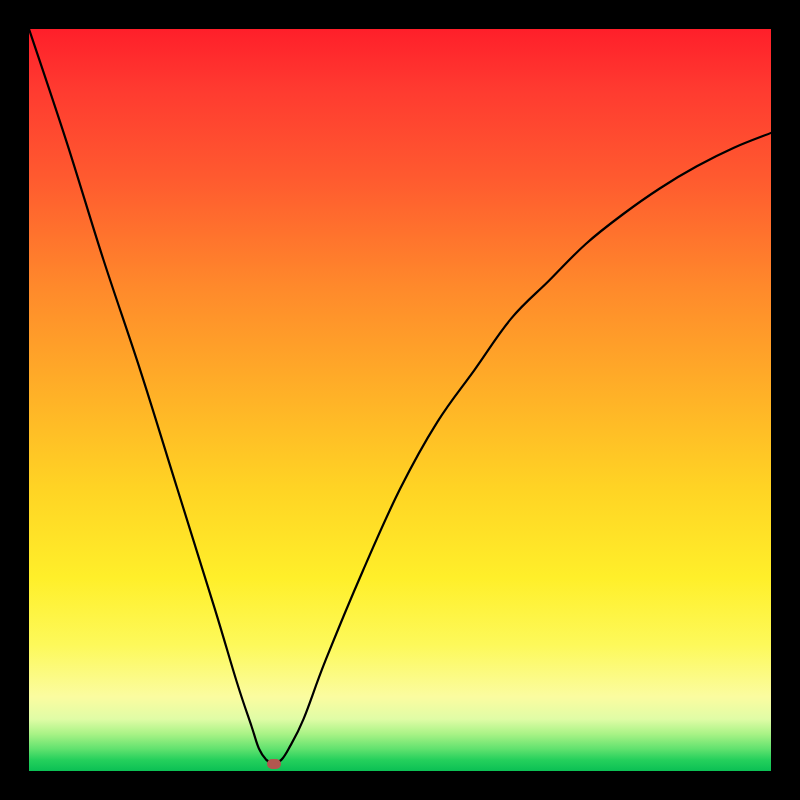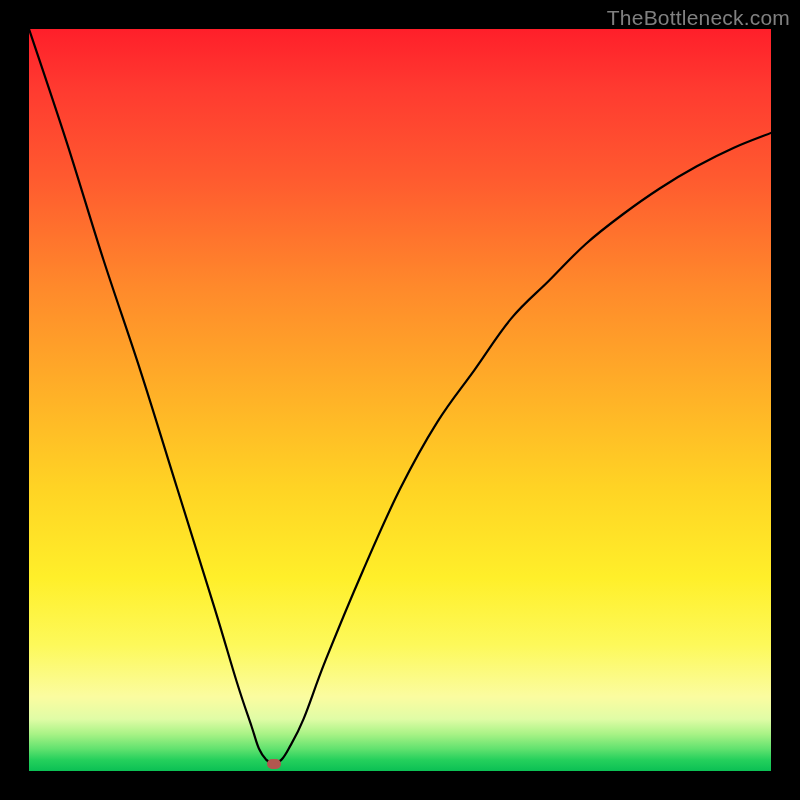--- a/index.html
+++ b/index.html
@@ -73,14 +73,13 @@
 </head>
 <body>
 
 <div class="frame">
   <div class="plot">
     <svg class="curve" viewBox="0 0 742 742" preserveAspectRatio="none">
       <path d="M 0.0 0.0 C 6.7 20.0, 23.7 69.9, 37.1 111.3 C 50.5 152.7, 60.8 188.6, 74.2 230.0 C 87.6 271.4, 97.9 299.9, 111.3 341.3 C 124.7 382.7, 135.0 417.3, 148.4 460.0 C 161.8 502.8, 174.8 544.0, 185.5 578.8 C 196.2 613.5, 201.1 631.6, 207.8 653.0 C 214.4 674.3, 218.6 685.5, 222.6 697.5 C 226.6 709.5, 227.3 713.7, 230.0 719.7 C 232.7 725.8, 234.8 728.2, 237.4 730.9 C 240.1 733.5, 242.2 734.6, 244.9 734.6 C 247.5 734.6, 249.6 733.5, 252.3 730.9 C 255.0 728.2, 255.7 727.1, 259.7 719.7 C 263.7 712.4, 267.9 706.1, 274.5 690.1 C 281.2 674.0, 286.1 657.4, 296.8 630.7 C 307.5 604.0, 320.5 572.4, 333.9 541.7 C 347.3 510.9, 357.6 486.8, 371.0 460.0 C 384.4 433.3, 394.7 414.6, 408.1 393.3 C 421.5 371.9, 431.8 360.0, 445.2 341.3 C 458.6 322.6, 468.9 305.4, 482.3 289.4 C 495.7 273.4, 506.0 265.6, 519.4 252.3 C 532.8 238.9, 543.1 227.2, 556.5 215.2 C 569.9 203.2, 580.2 195.5, 593.6 185.5 C 607.0 175.5, 617.3 168.2, 630.7 159.5 C 644.1 150.8, 654.4 144.6, 667.8 137.3 C 681.2 129.9, 691.5 124.7, 704.9 118.7 C 718.3 112.7, 735.3 106.6, 742.0 103.9" fill="none" stroke="#000" stroke-width="2.2" stroke-linejoin="round" stroke-linecap="round"></path>
     </svg>
     <div class="marker" style="left: 244.86px; top: 734.58px;"></div>
   </div>
-  <div class="watermark">TheBottleneck.com</div>
 </div>
 
 </body></html>

